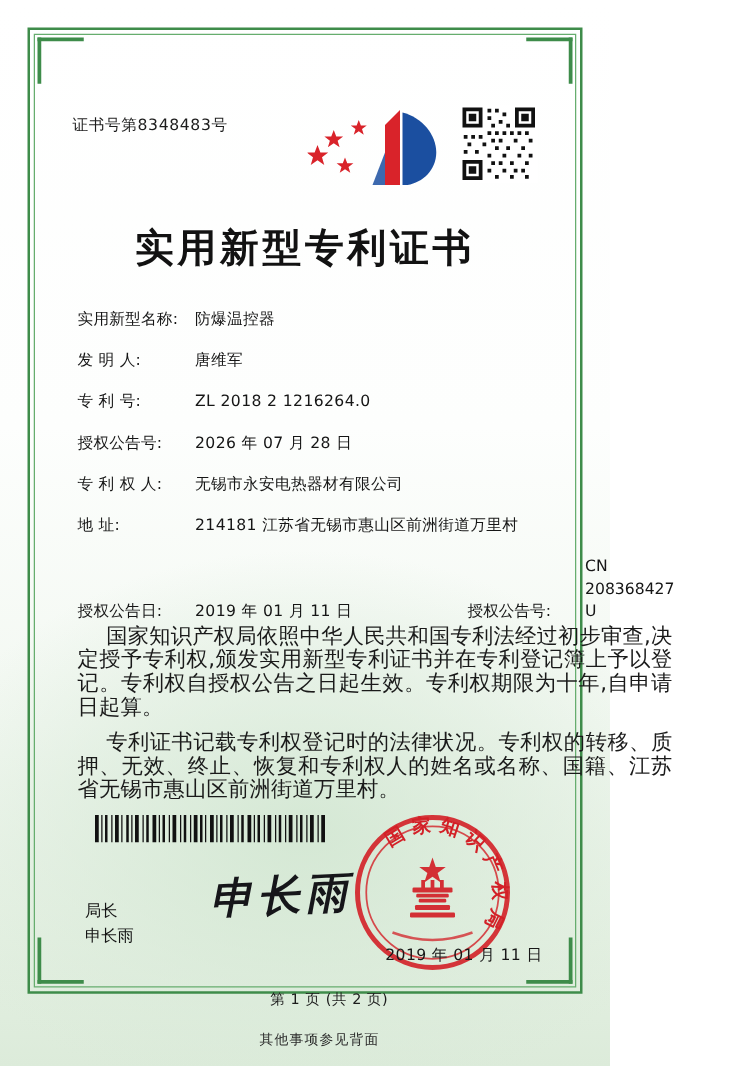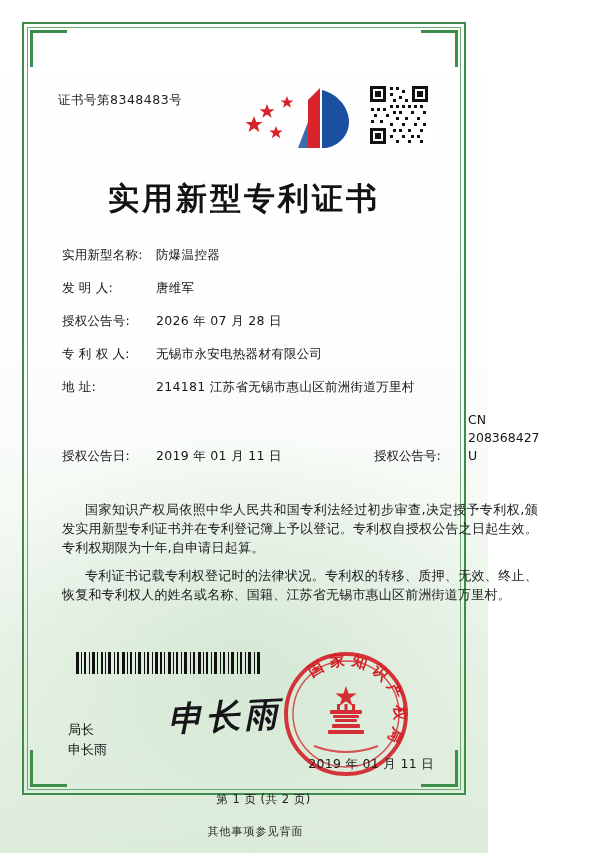--- a/index.html
+++ b/index.html
@@ -138,21 +138,21 @@
   }
 
   
   .paragraphs {
     position: absolute;
     left: 62px;
     top: 500px;
     width: 476px;
   }
   .para {
-    font-size: 13px;
+    font-size: 17px;
     line-height: 19px;
     text-align: justify;
     text-indent: 23px;
     color: #1a1a1a;
     margin-bottom: 9px;
     letter-spacing: 0.2px;
   }
 
   
   .barcode {
@@ -326,20 +326,24 @@
   <div class="title">实用新型专利证书</div>
 
   <div class="fields">
     <div class="field-row">
       <div class="field-label">实用新型名称:</div>
       <div class="field-value">防爆温控器</div>
     </div>
     <div class="field-row">
       <div class="field-label">发 明 人:</div>
       <div class="field-value">唐维军</div>
+    </div>
+    <div class="field-row">
+      <div class="field-label">专 利 号:</div>
+      <div class="field-value">ZL 2018 2 1216264.0</div>
     </div>
     <div class="field-row">
       <div class="field-label">授权公告号:</div>
       <div class="field-value">2026 年 07 月 28 日</div>
     </div>
     <div class="field-row">
       <div class="field-label">专 利 权 人:</div>
       <div class="field-value">无锡市永安电热器材有限公司</div>
     </div>
     <div class="field-row">

